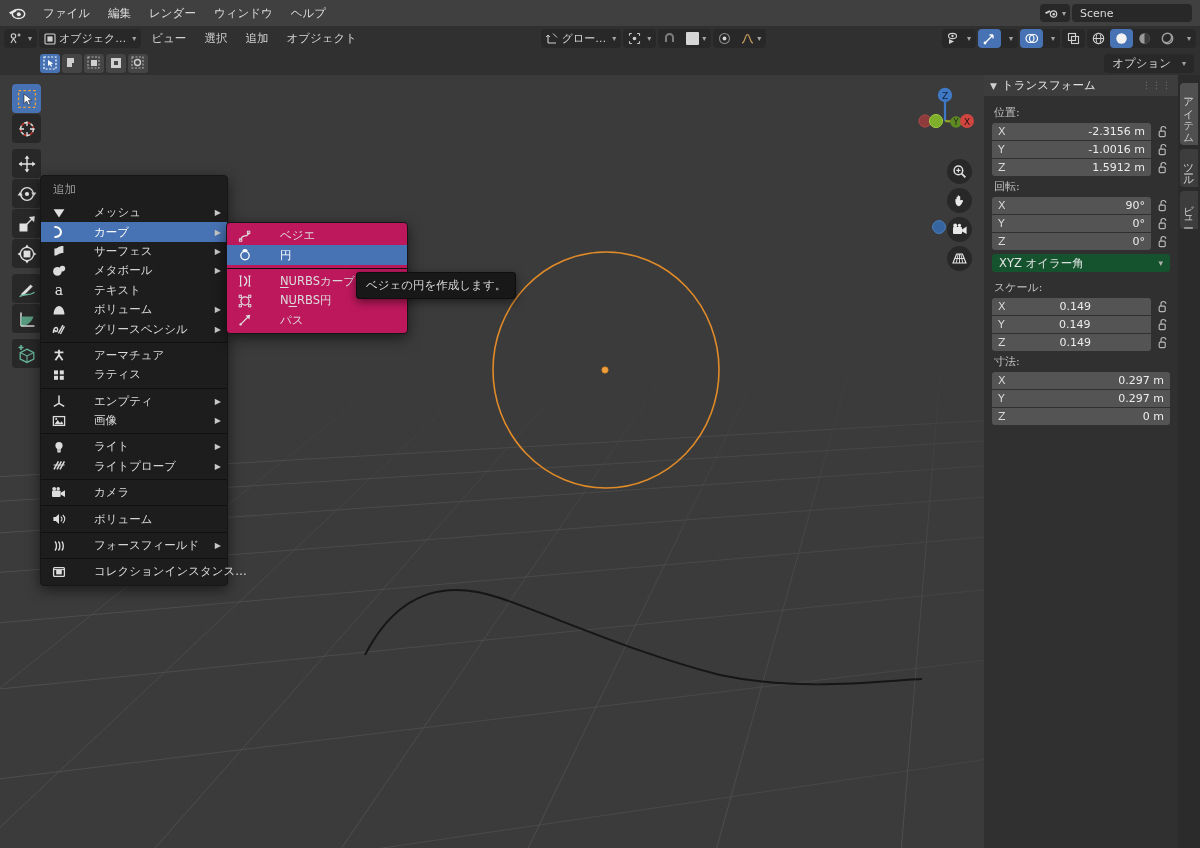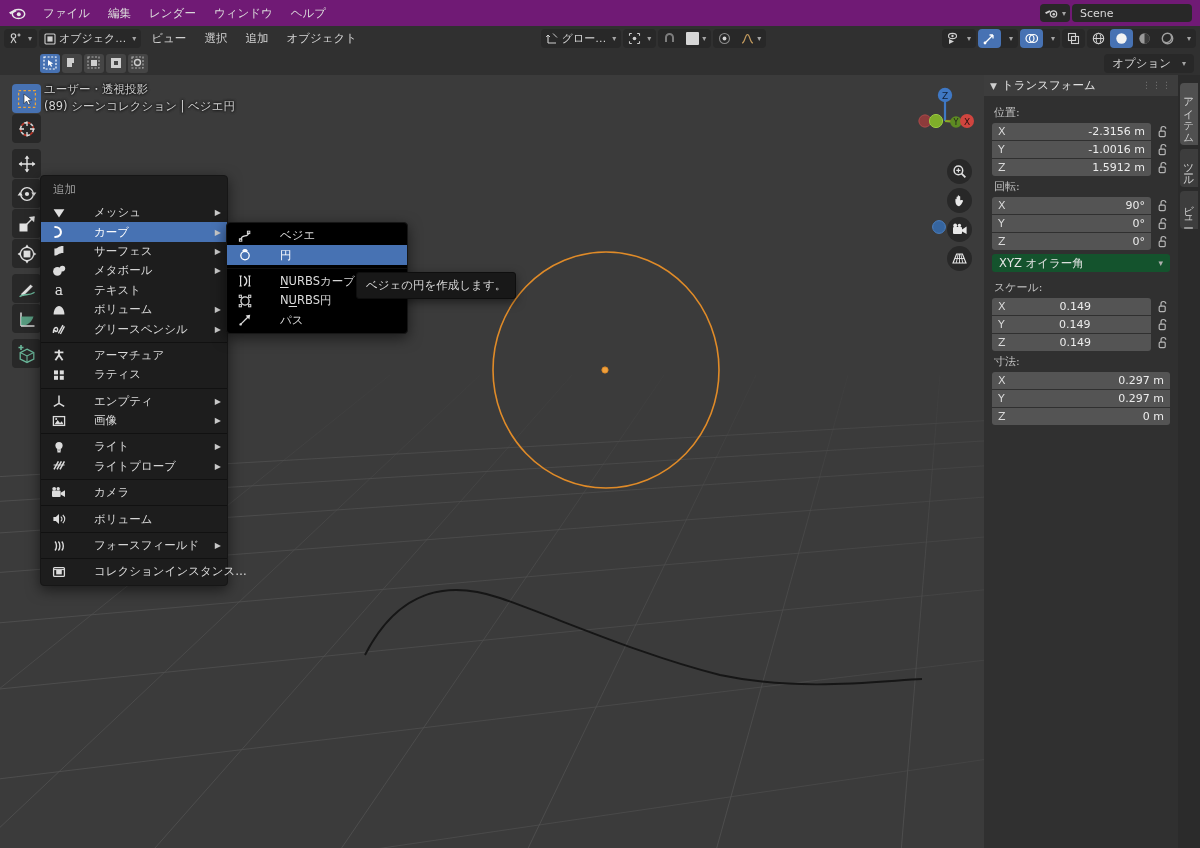--- a/index.html
+++ b/index.html
@@ -7,21 +7,21 @@
   body{
     width:1200px; height:848px; overflow:hidden;
     font-family:"DejaVu Sans","Liberation Sans",sans-serif;
     font-size:11.5px; color:#e5e5e5;
     position:relative;
   }
 
   
   #topbar{
     position:absolute; left:0; top:0; width:1200px; height:26px;
-    background:#701a75; display:flex; align-items:center; padding:0 6px;
+    background:#404040; display:flex; align-items:center; padding:0 6px;
   }
   .blender-logo{ width:22px; height:20px; display:flex; align-items:center; justify-content:center; margin-right:6px;}
   .menu-item{
     padding:3px 9px; color:#dcdcdc; font-size:11.5px; cursor:default; white-space:nowrap;
   }
   .ws-tabs{ display:flex; align-items:center; margin-left:14px; height:26px;}
   .ws-tab{
     padding:5px 11px 6px; color:#9a9a9a; font-size:11.5px; white-space:nowrap;
     border-radius:4px 4px 0 0;
   }
@@ -159,21 +159,21 @@
     color:#dcdcdc; font-size:11.5px; position:relative;
   }
   .mrow.sel{ background:#4772b3; color:#fff; }
   .mrow .ic{ width:15px; height:15px; display:flex; align-items:center; justify-content:center; flex:0 0 15px;}
   .mrow .lb{ flex:1; white-space:nowrap;margin-left:20px;}
   .mrow .arr{ font-size:8px; color:#c8c8c8; }
   .msep{ height:1px; background:#111; margin:3px 0; }
 
   #submenu{
     position:absolute; left:226px; top:222px; width:182px;
-    background:#000000; border:1px solid #161616; border-radius:4px;
+    background:#be185d; border:1px solid #161616; border-radius:4px;
     box-shadow:0 4px 14px rgba(0,0,0,.55); padding:3px 0; z-index:41;
   }
   #tooltip{
     position:absolute; left:356px; top:272px; background:#181818;
     border:1px solid #0e0e0e; border-radius:3px; padding:5px 9px;
     font-size:11.5px; color:#d9d9d9; z-index:42;
     box-shadow:0 3px 10px rgba(0,0,0,.5);
   }
   .underline{ text-decoration:underline; text-underline-offset:2px;}
   svg{ display:block; }
@@ -460,24 +460,20 @@
       <path d="M1280 790 L1124 300"></path>
       <path d="M1460 790 L1214 300"></path>
     </g>
 
     <path d="M365 580 C 400 512 450 506 500 523 C 560 544 640 580 720 600 C 800 617 880 606 922 604" fill="none" stroke="#161616" stroke-width="1.9"></path>
 
     <ellipse cx="606" cy="295" rx="113" ry="118" fill="none" stroke="#e08b28" stroke-width="1.6"></ellipse>
     <circle cx="605" cy="295" r="3.1" fill="#f0a03c" stroke="#e08b28" stroke-width="1"></circle>
   </svg>
 
-  <div id="vp-text">
-    <div>ユーザー・透視投影</div>
-    <div>(89) シーンコレクション | ベジエ円</div>
-  </div>
 
   <div id="lefttools">
     <div class="tool on">
       <svg width="20" height="20" viewBox="0 0 20 20">
         <rect x="1.6" y="1.6" width="16.8" height="16.8" fill="none" stroke="#e8a33d" stroke-width="1.3" stroke-dasharray="2.6 2.2"></rect>
         <path d="M7 5 L7 14.6 L9.6 12 L11.4 15.8 L13.2 14.9 L11.4 11.4 L14.6 11 Z" fill="#fff" stroke="#222" stroke-width=".6"></path>
       </svg>
     </div>
     <div class="tool">
       <svg width="20" height="20" viewBox="0 0 20 20">

